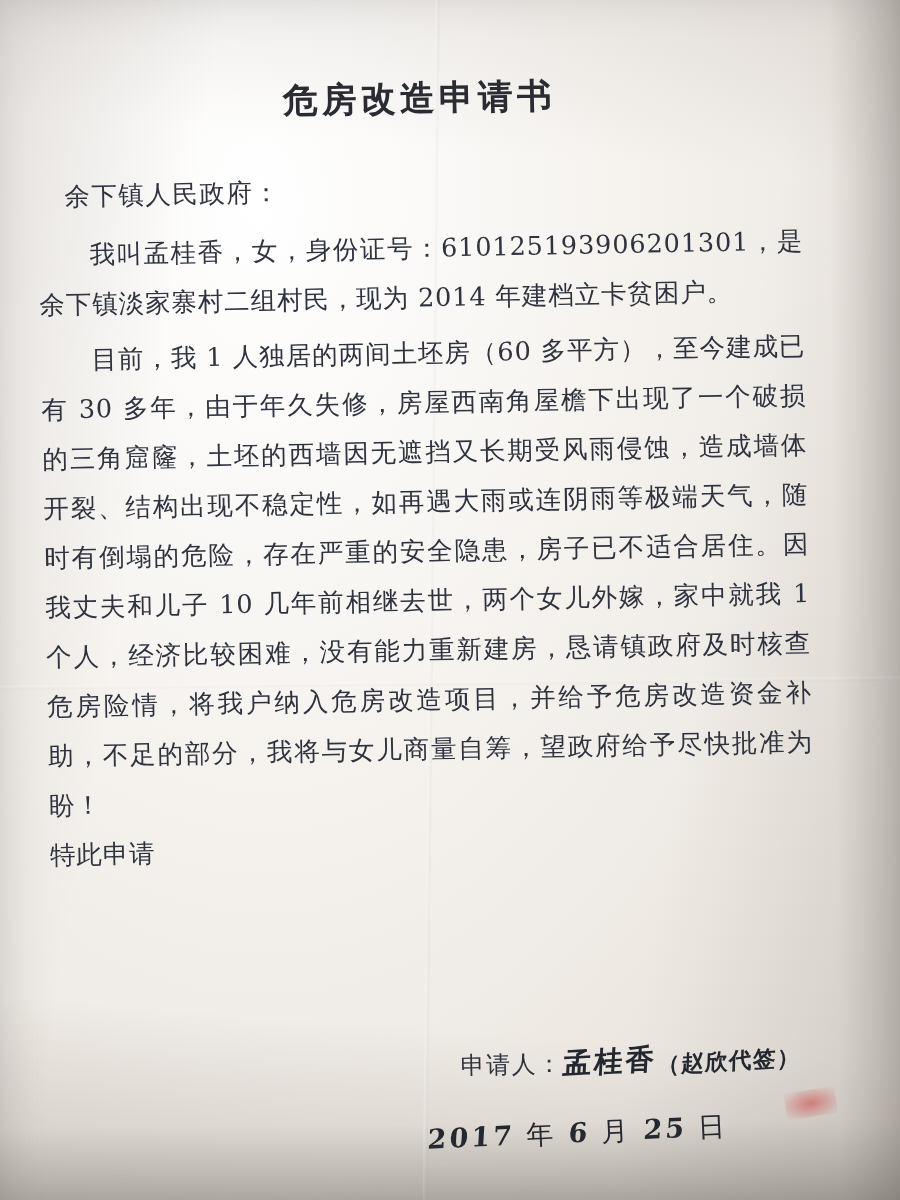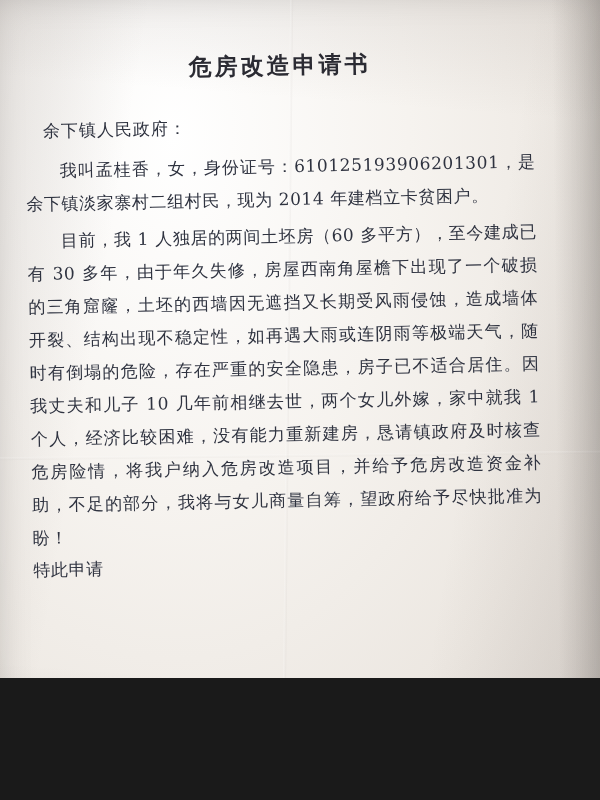--- a/index.html
+++ b/index.html
@@ -3,21 +3,21 @@
 <meta charset="utf-8">
 <style>
   html, body {
     margin: 0;
     padding: 0;
     background: #1a1a1a;
   }
   #page {
     position: relative;
     width: 600px;
-    height: 678px;
+    height: 800px;
     overflow: hidden;
     background: #cfc9c4;
     font-family: "DejaVu Sans", sans-serif;
   }
   
   .paper {
     position: absolute;
     left: -14px;
     top: -16px;
     width: 630px;

